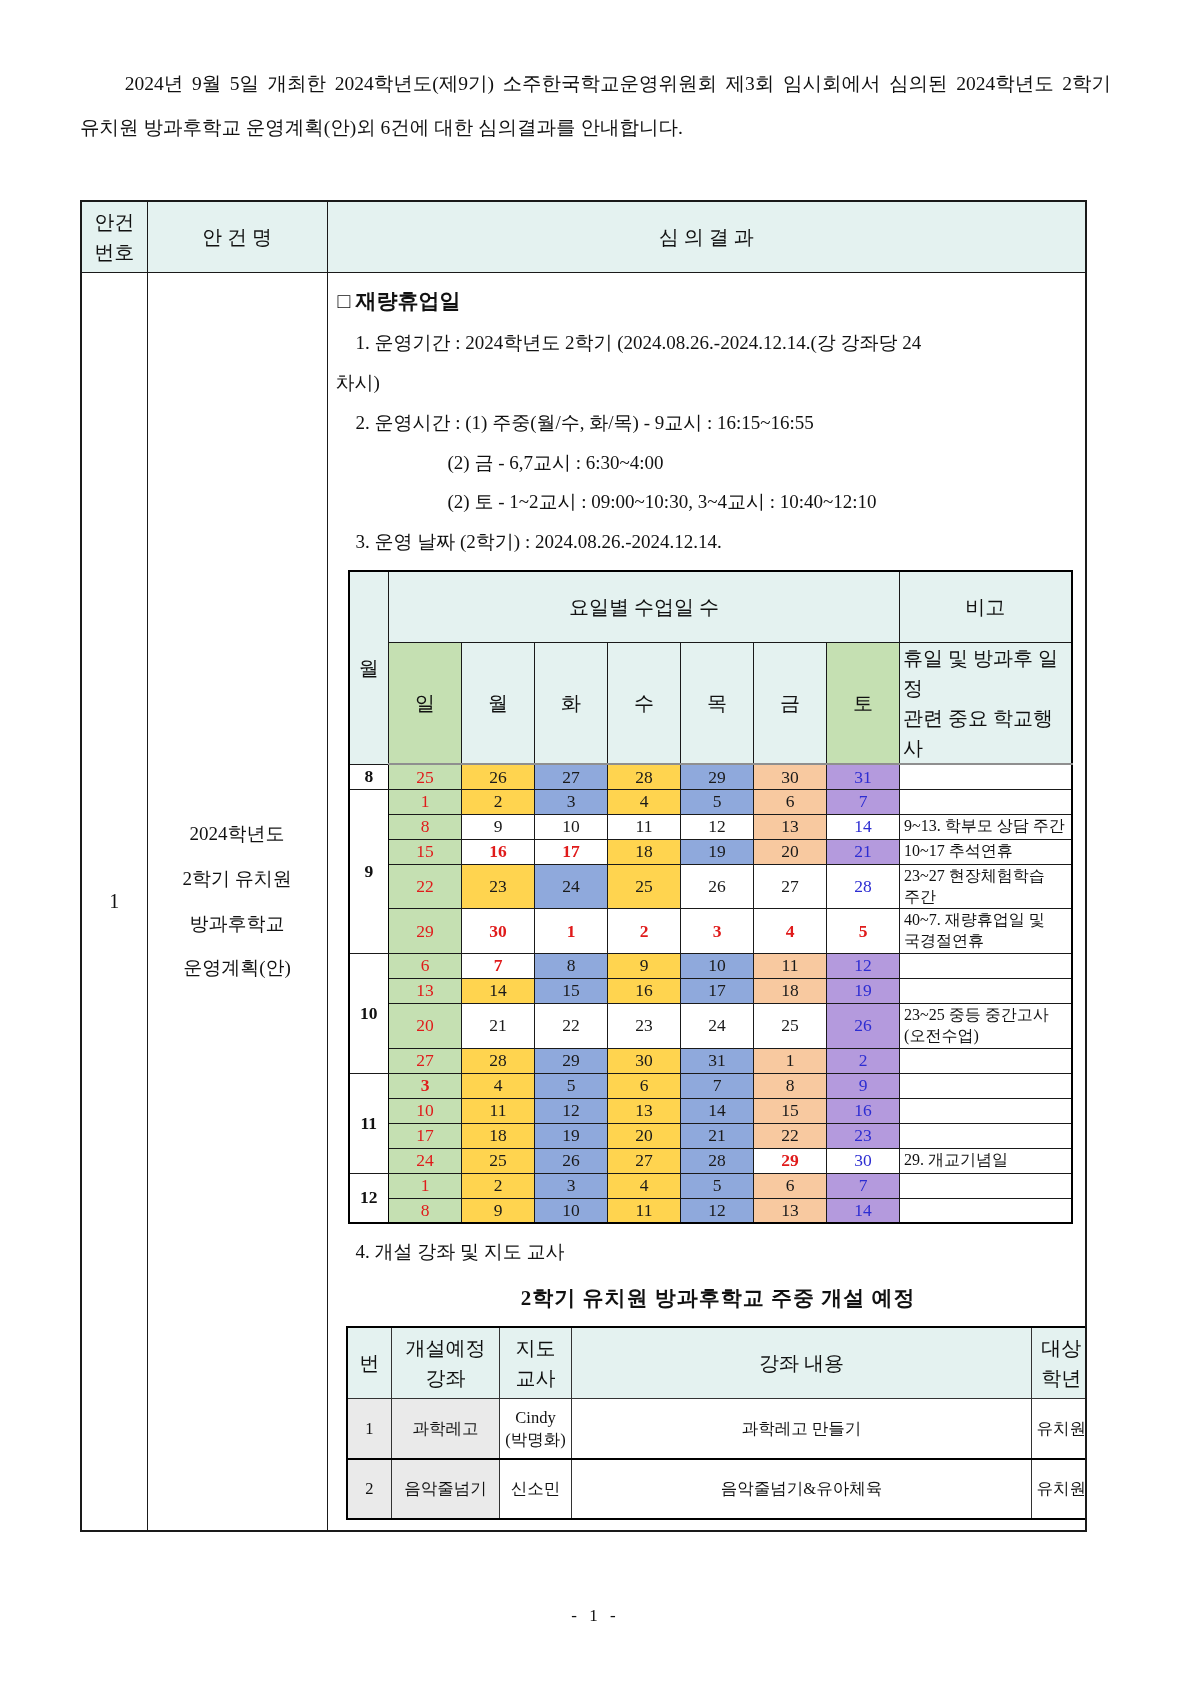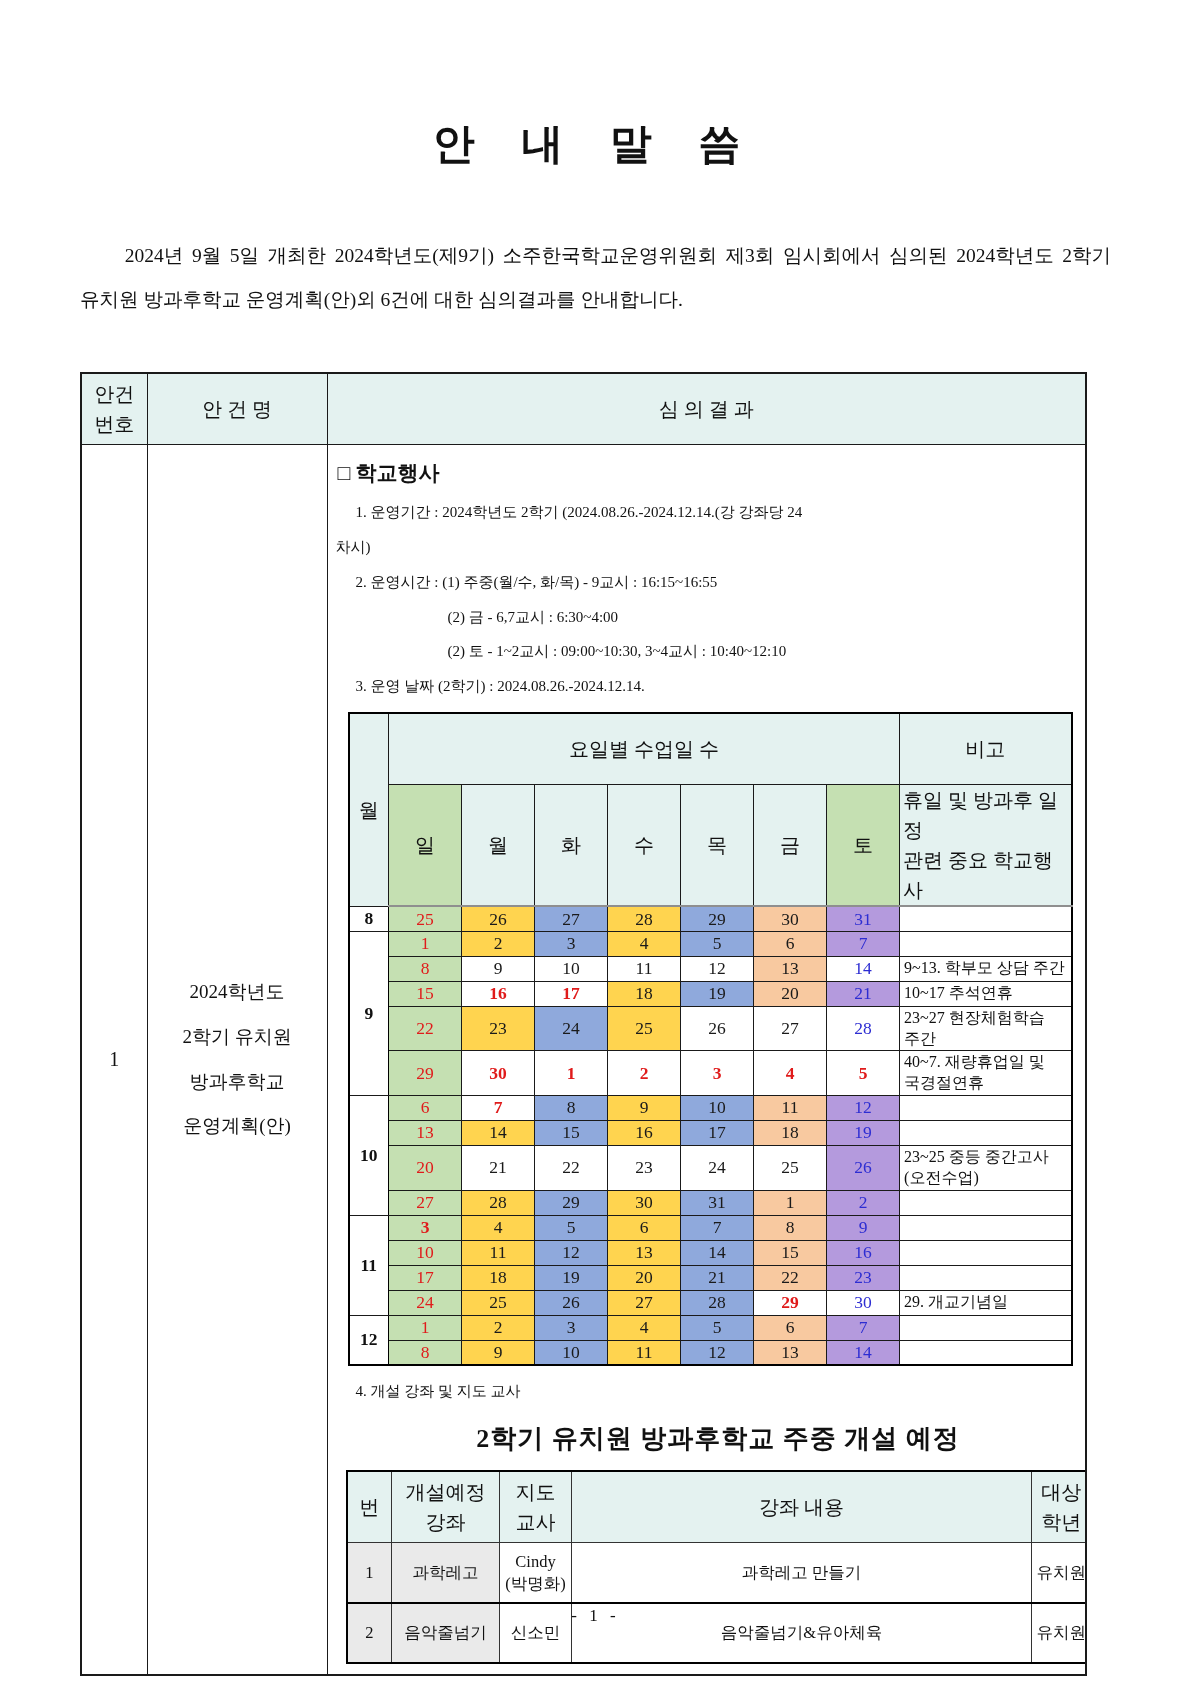--- a/index.html
+++ b/index.html
@@ -20,56 +20,55 @@
   table { border-collapse:collapse; }
   .agenda { margin:50px 0 0 80px; width:1005px; table-layout:fixed; border:2px solid #1a1a1a; }
   .agenda th, .agenda td { border:1.5px solid #1a1a1a; }
   .agenda thead th { background:#e4f2f0; font-weight:400; font-size:20px; height:72px; line-height:1.5; }
   .hdr-no { white-space:pre-line; }
   .no-cell { text-align:center; vertical-align:middle; font-size:20px; }
   .name-cell { text-align:center; vertical-align:middle; font-size:19px; line-height:2.35; white-space:pre-line; }
   .result-cell { vertical-align:top; padding:12px 0 10px 8px; height:1072px; overflow:hidden; }
   .result-inner { width:751px; overflow:hidden; }
   .decision { font-size:21px; font-weight:700; margin:2px 0 6px 2px; }
-  .line { font-size:15px; margin:16px 0; line-height:1.25; }
+  .line { font-size:19px; margin:16px 0; line-height:1.25; }
   .ind-0 { padding-left:0; }
   .ind-1 { padding-left:20px; }
   .ind-3 { padding-left:112px; }
 
   
   .cal { margin:14px 0 16px 12px; width:723px; table-layout:fixed; border:2px solid #000; }
   .cal th, .cal td { overflow:hidden; }
   .cal th { font-weight:400; }
   .top-hdr { height:25px; font-size:17px; border-bottom:1px solid #000; }
   .corner { border-right:1.5px solid #000; font-size:16px; }
   .day-hdr th { height:40px; font-size:17px; border-left:1px dotted #8a8a8a; border-bottom:2px solid #8f8f8f; text-align:center; }
   .remark-sub { font-size:15px; line-height:1.22; white-space:pre-line; border-left:1.5px solid #000 !important; text-align:left !important; padding-left:3px; }
   .cal td.day { text-align:center; font-size:17.5px; height:25px; border-left:1px dotted #8a8a8a; }
   .cal td.remark { border-left:1.5px solid #000; font-size:16px; line-height:1.3; padding:1px 4px; word-break:keep-all; }
   .cal td.mon-label { border-right:1.5px solid #000; text-align:center; font-size:17.5px; font-weight:700; }
   .cal tr.gs > td { border-top:1.5px solid #000; }
   .cal tr.gc > td { border-top:1px dotted #8a8a8a; }
 
   
-  .course-title { width:745px; margin:20px 0 14px 10px; text-align:center; font-size:26px; font-weight:700; letter-spacing:1px; }
+  .course-title { width:745px; margin:20px 0 14px 10px; text-align:center; font-size:21px; font-weight:700; letter-spacing:1px; }
   .course { margin-left:10px; width:745px; table-layout:fixed; border:2px solid #000; }
   .course th, .course td { border:1px solid #333; text-align:center; white-space:pre-line; overflow:hidden; }
   .course th { background:#d9d9d9; font-size:15.5px; font-weight:700; height:46px; line-height:1.3; }
   .course td { font-size:16.5px; height:60px; line-height:1.3; vertical-align:middle; }
   .course td.shade { background:#eaeaea; }
   .course tr.thick-top > td { border-top:2.5px solid #000; }
 
   .footer { position:absolute; bottom:58px; left:0; width:100%; text-align:center; font-size:17px; letter-spacing:4px; }
 </style>
 </head>
 <body>
 
 <div class="page">
 
-  <div class="doc-title">안 내 말 씀</div>
 
   <p class="intro">2024년  9월  5일  개최한  2024학년도(제9기)  소주한국학교운영위원회  제3회  임시회에서 심의된 2024학년도 2학기 유치원 방과후학교 운영계획(안)외 6건에 대한 심의결과를 안내합니다.</p>
 
   <table class="agenda">
     <colgroup>
       <col style="width:66px">
         <col style="width:180px">
         <col style="width:759px">
     </colgroup>
     <thead>
@@ -85,21 +84,21 @@
         <td class="no-cell">1</td>
         <td class="name-cell">2024학년도
 2학기 유치원
 방과후학교
 운영계획(안)</td>
         <td class="result-cell">
           <div class="result-inner">
 
             <div class="decision">
               <span>□</span>
-              <span>학교행사</span>
+              <span>재량휴업일</span>
             </div>
 
             <div>
                 <div class="line ind-1">1.  운영기간  :  2024학년도  2학기  (2024.08.26.-2024.12.14.(강  강좌당  24</div>
                 <div class="line ind-0">차시)</div>
                 <div class="line ind-1">2.  운영시간 : (1) 주중(월/수,  화/목) - 9교시  :  16:15~16:55</div>
                 <div class="line ind-3">(2) 금 - 6,7교시  :  6:30~4:00</div>
                 <div class="line ind-3">(2) 토 - 1~2교시  :  09:00~10:30,  3~4교시  :  10:40~12:10</div>
                 <div class="line ind-1">3.  운영  날짜  (2학기)  :  2024.08.26.-2024.12.14.</div>
               </div>

